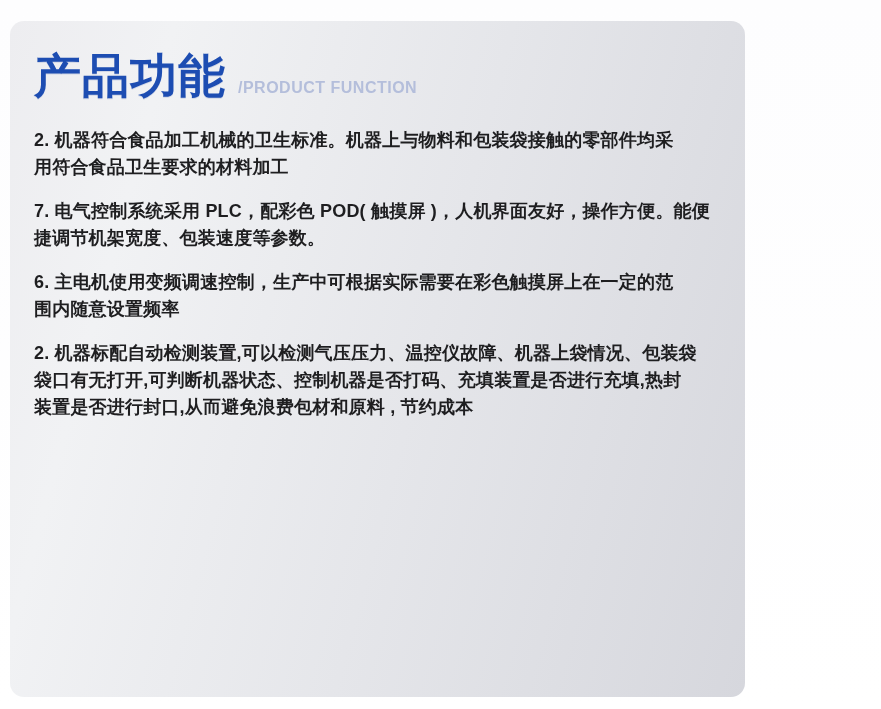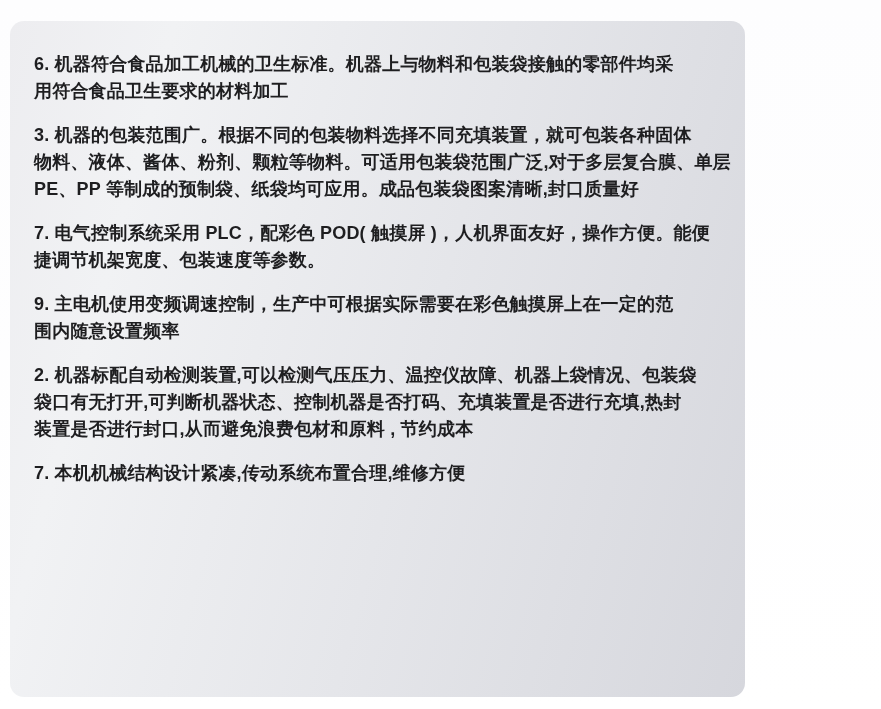--- a/index.html
+++ b/index.html
@@ -61,29 +61,29 @@
     color: #1e1e20;
     white-space: pre-line;
     letter-spacing: 0.2px;
   }
 </style>
 </head>
 <body>
 
 <div class="page">
   <div class="card">
+    <div class="title-row">
+      <span class="title">产品功能</span>
+      <span class="subtitle">/PRODUCT FUNCTION</span>
+    </div>
     <div class="paragraphs">
-      <p>6. 机器符合食品加工机械的卫生标准。机器上与物料和包装袋接触的零部件均采
+      <p>2. 机器符合食品加工机械的卫生标准。机器上与物料和包装袋接触的零部件均采
 用符合食品卫生要求的材料加工</p>
-      <p>3. 机器的包装范围广。根据不同的包装物料选择不同充填装置，就可包装各种固体
-物料、液体、酱体、粉剂、颗粒等物料。可适用包装袋范围广泛,对于多层复合膜、单层
-PE、PP 等制成的预制袋、纸袋均可应用。成品包装袋图案清晰,封口质量好</p>
       <p>7. 电气控制系统采用 PLC，配彩色 POD( 触摸屏 )，人机界面友好，操作方便。能便
 捷调节机架宽度、包装速度等参数。</p>
-      <p>9. 主电机使用变频调速控制，生产中可根据实际需要在彩色触摸屏上在一定的范
+      <p>6. 主电机使用变频调速控制，生产中可根据实际需要在彩色触摸屏上在一定的范
 围内随意设置频率</p>
       <p>2. 机器标配自动检测装置,可以检测气压压力、温控仪故障、机器上袋情况、包装袋
 袋口有无打开,可判断机器状态、控制机器是否打码、充填装置是否进行充填,热封
 装置是否进行封口,从而避免浪费包材和原料 , 节约成本</p>
-      <p>7. 本机机械结构设计紧凑,传动系统布置合理,维修方便</p>
     </div>
   </div>
 </div>
 
 </body></html>

